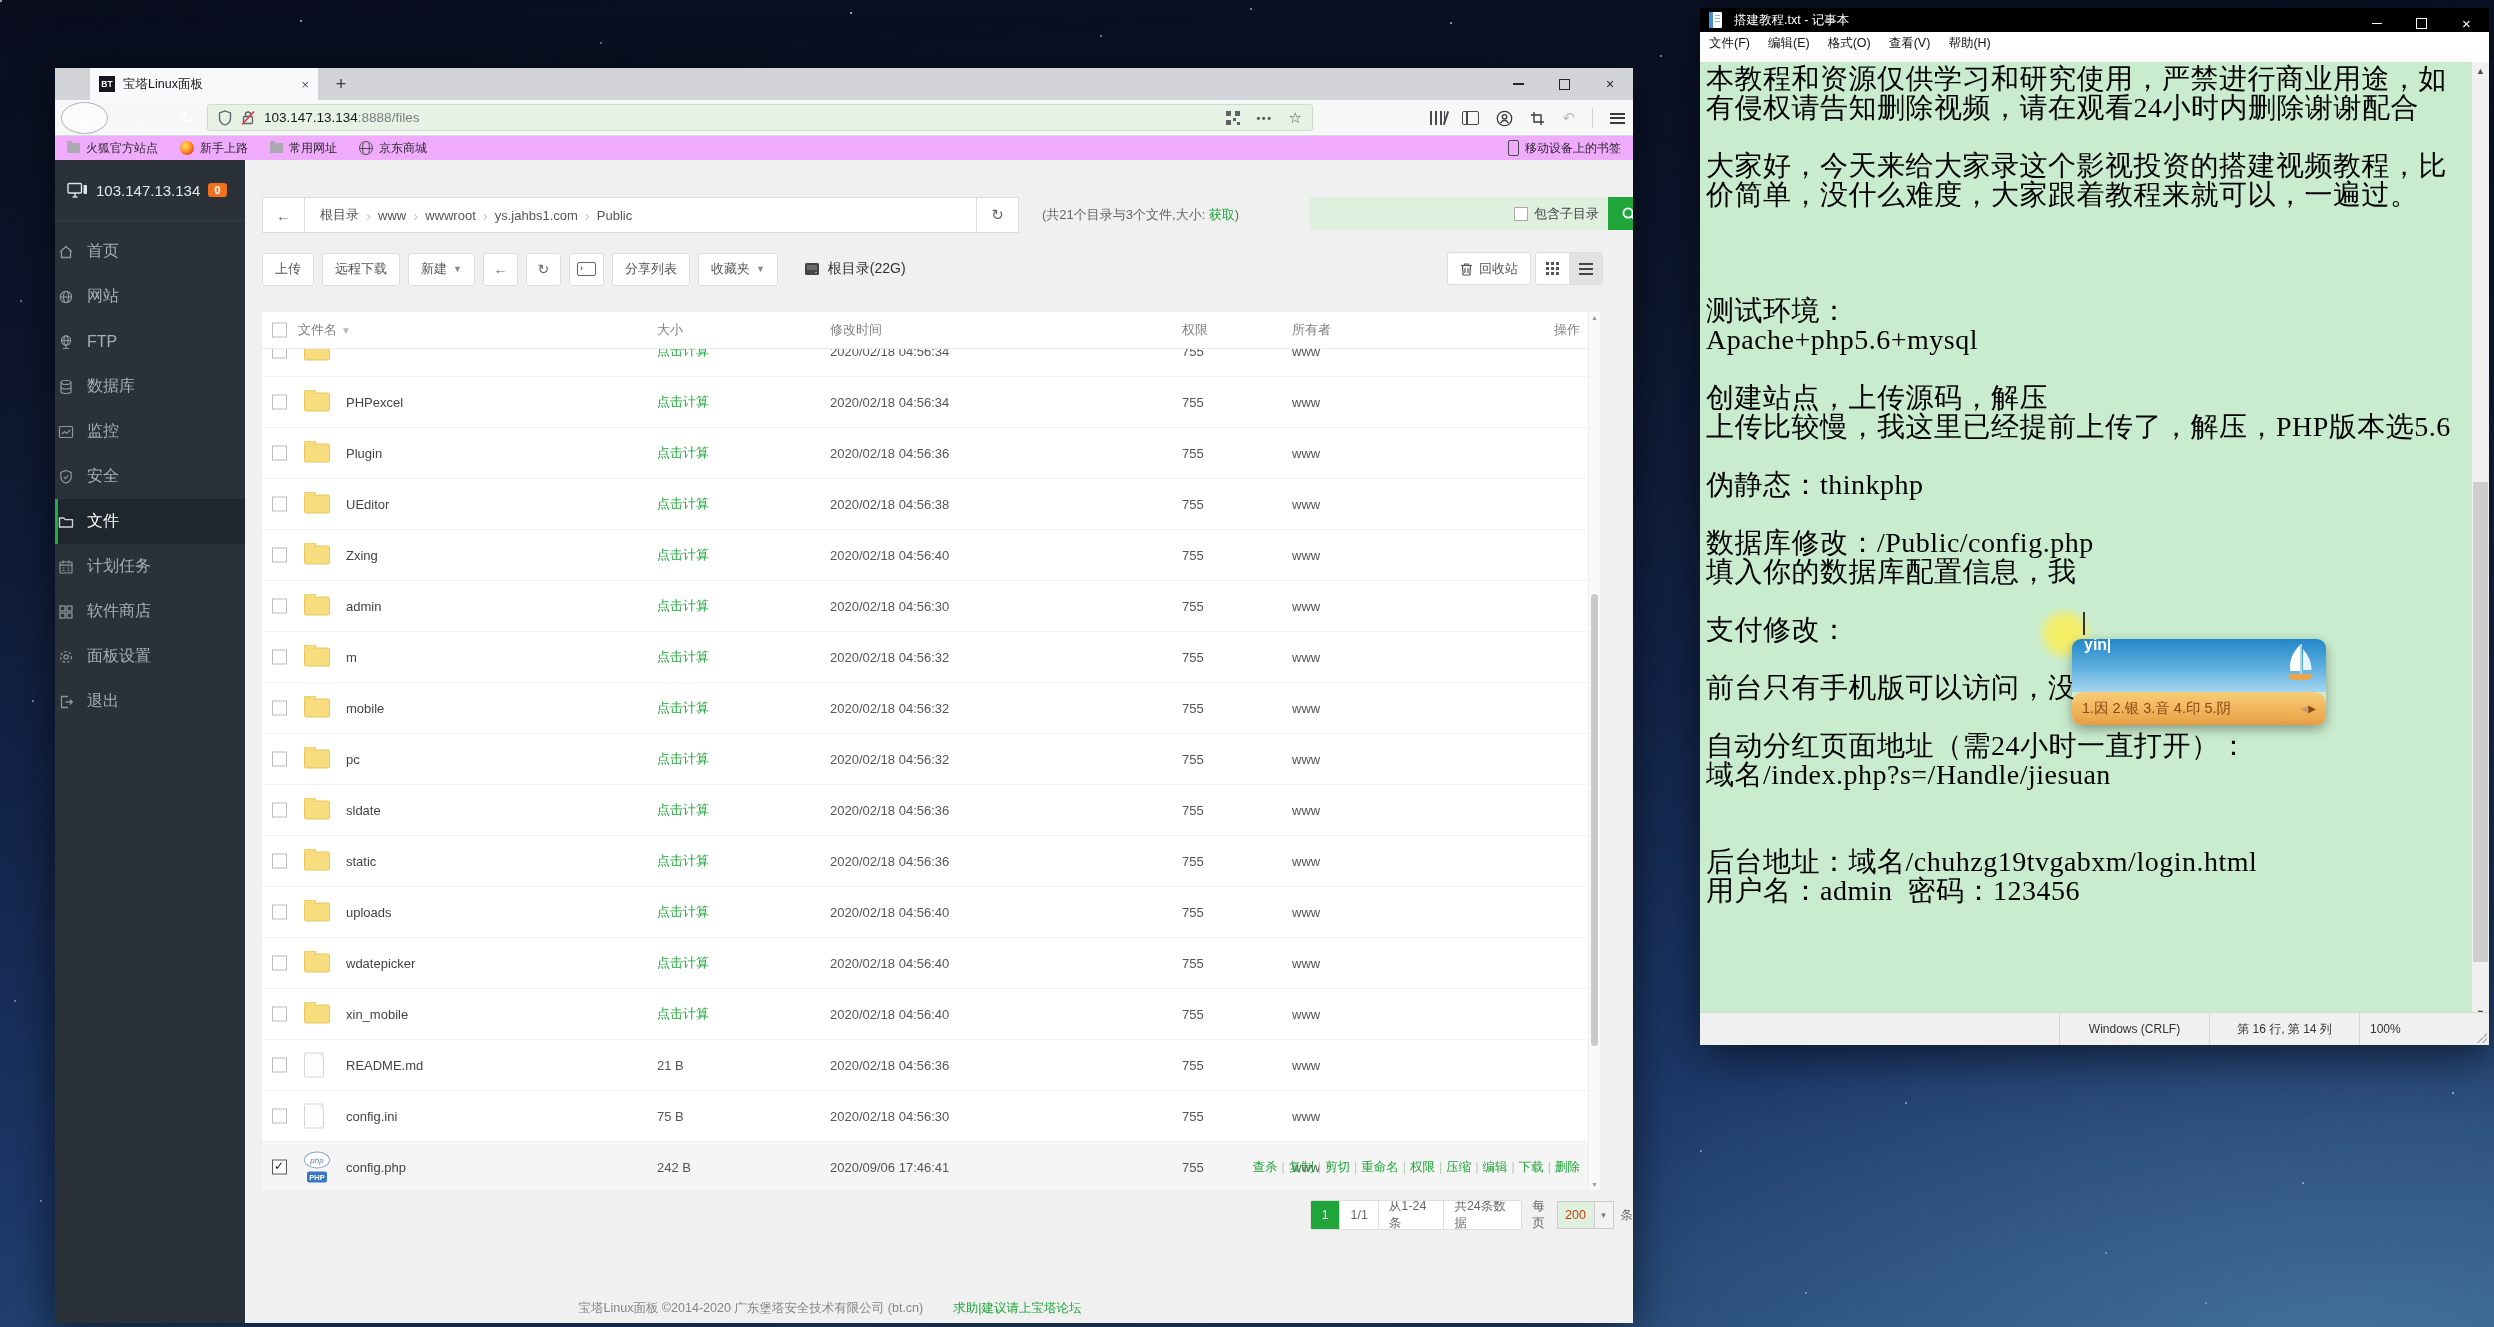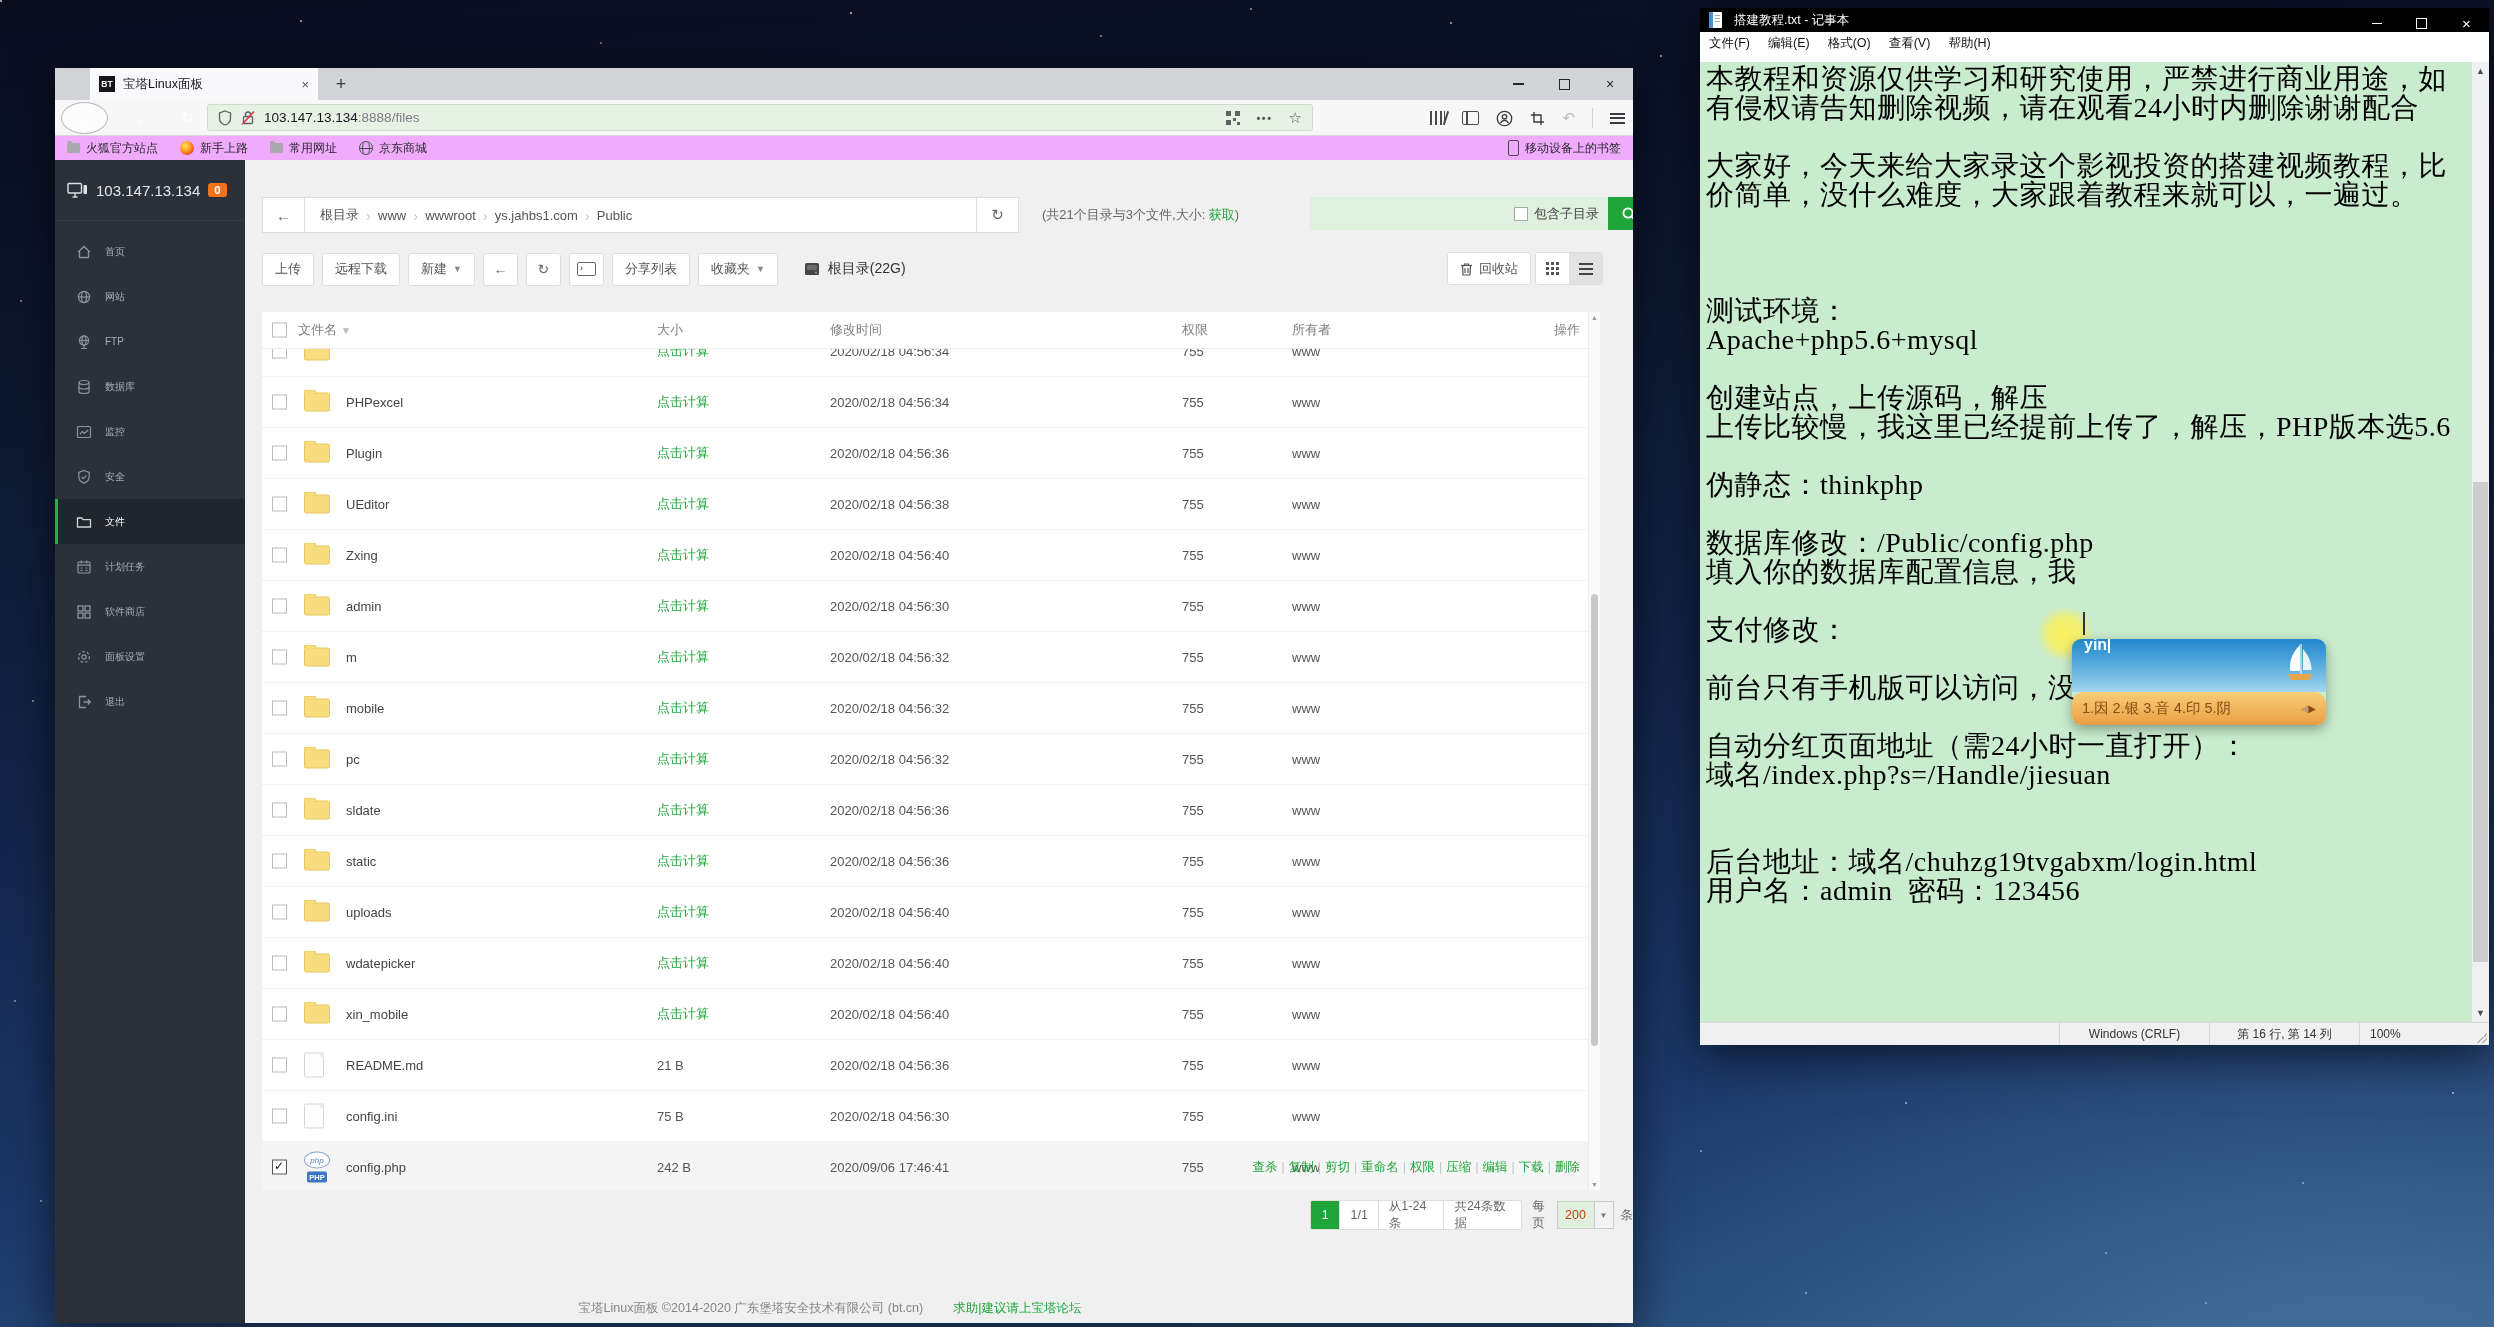--- a/index.html
+++ b/index.html
@@ -60,21 +60,21 @@
   .bmicon-globe::after{content:"";position:absolute;top:50%;left:-1px;right:-1px;height:0;border-top:1.2px solid #4a4a50;}
   .bmicon-phone{width:9px;height:14px;border:1.4px solid #4a4a50;border-radius:2px;}
 
   
   .page{position:absolute;top:92px;left:0;right:0;bottom:0;background:#f0f0f1;display:flex;overflow:hidden;}
   .sidebar{width:190px;flex-shrink:0;background:#2b3139;color:#aeb4ba;}
   .srv{height:60px;display:flex;align-items:center;padding:0 12px;gap:8px;border-bottom:1px solid rgba(255,255,255,.05);}
   .srvip{font-size:15px;color:#e2e6e9;}
   .badge{background:#f2711c;color:#fff;font-size:11.5px;font-weight:bold;padding:1px 6px;border-radius:3px;}
   .menu{margin-top:8px;}
-  .mitem{height:45px;display:flex;align-items:center;padding-left:18px;gap:13px;font-size:10px;color:#a7adb4;border-left:3px solid transparent;box-sizing:border-box;}
+  .mitem{height:45px;display:flex;align-items:center;gap:13px;font-size:16px;color:#a7adb4;border-left:3px solid transparent;box-sizing:border-box;}
   .mitem.active{background:#20262d;border-left-color:#23ad48;color:#fff;}
   .micon{display:flex;opacity:.8;}
   .micon svg{display:block;}
   .main{flex:1;position:relative;}
 
   .pathbox{position:absolute;left:17px;top:37px;width:757px;height:36px;background:#fff;border:1px solid #ddd;box-sizing:border-box;display:flex;align-items:center;}
   .pcell{width:42px;height:100%;display:flex;align-items:center;justify-content:center;color:#666;font-size:15px;box-sizing:border-box;}
   .backcell{border-right:1px solid #ddd;}
   .refreshcell{border-left:1px solid #ddd;margin-left:auto;}
   .crumbs{display:flex;align-items:center;font-size:13px;color:#555;padding-left:8px;}
@@ -162,21 +162,21 @@
   .nmin::before{content:"";width:10px;height:1px;background:#fff;}
   .nmax::before{content:"";width:9px;height:9px;border:1px solid #fff;}
   .nmenu{height:22px;display:flex;align-items:center;background:#fff;font-size:12.5px;color:#111;}
   .nmenu span{padding:0 9px;}
   .neditor{position:absolute;top:54px;left:0;right:0;height:960px;background:#c9ecce;overflow:hidden;}
   .ntext{position:absolute;left:6px;top:2px;width:760px;font-family:"Liberation Serif","DejaVu Serif",serif;font-size:28px;line-height:29px;letter-spacing:0.5px;color:#000;white-space:pre;margin:0;overflow:hidden;}
   .nscroll{position:absolute;right:0;top:0;width:17px;height:100%;background:#f0f0f0;}
   .narrow{position:absolute;left:0;right:0;text-align:center;font-size:9px;color:#4a4a4a;}
   .narrow.up{top:4px;} .narrow.down{bottom:4px;}
   .nthumb{position:absolute;left:1px;width:15px;background:#cdcdcd;top:420px;height:480px;}
-  .nstatus{position:absolute;left:0;right:0;bottom:0;height:23px;background:#f0f0f0;border-top:1px solid #d9d9d9;display:flex;align-items:center;font-size:12px;color:#333;box-sizing:border-box;}
+  .nstatus{position:absolute;left:0;right:0;bottom:0;height:33px;background:#f0f0f0;border-top:1px solid #d9d9d9;display:flex;align-items:center;font-size:12px;color:#333;box-sizing:border-box;}
   .nsp{flex:1;}
   .nscell{border-left:1px solid #d6d6d6;height:100%;display:flex;align-items:center;justify-content:center;box-sizing:border-box;}
   .nsc1{width:150px;} .nsc2{width:150px;} .nsc3{width:130px;justify-content:flex-start;padding-left:10px;}
   .ngrip{position:absolute;right:2px;bottom:2px;width:10px;height:10px;background:
     linear-gradient(135deg,transparent 50%,#b5b5b5 50% 60%,transparent 60% 75%,#b5b5b5 75% 85%,transparent 85%);}
 
   .highlight{position:absolute;left:336px;top:544px;width:58px;height:56px;border-radius:50%;
     background:radial-gradient(closest-side,rgba(252,240,90,.95),rgba(252,240,90,.8) 55%,rgba(252,240,90,0));}
   .ibeam{position:absolute;left:383px;top:550px;width:2px;height:23px;background:#333;}
   .ime{position:absolute;left:372px;top:577px;width:254px;height:86px;border-radius:9px;overflow:hidden;box-shadow:0 4px 12px rgba(0,0,0,.35);}

